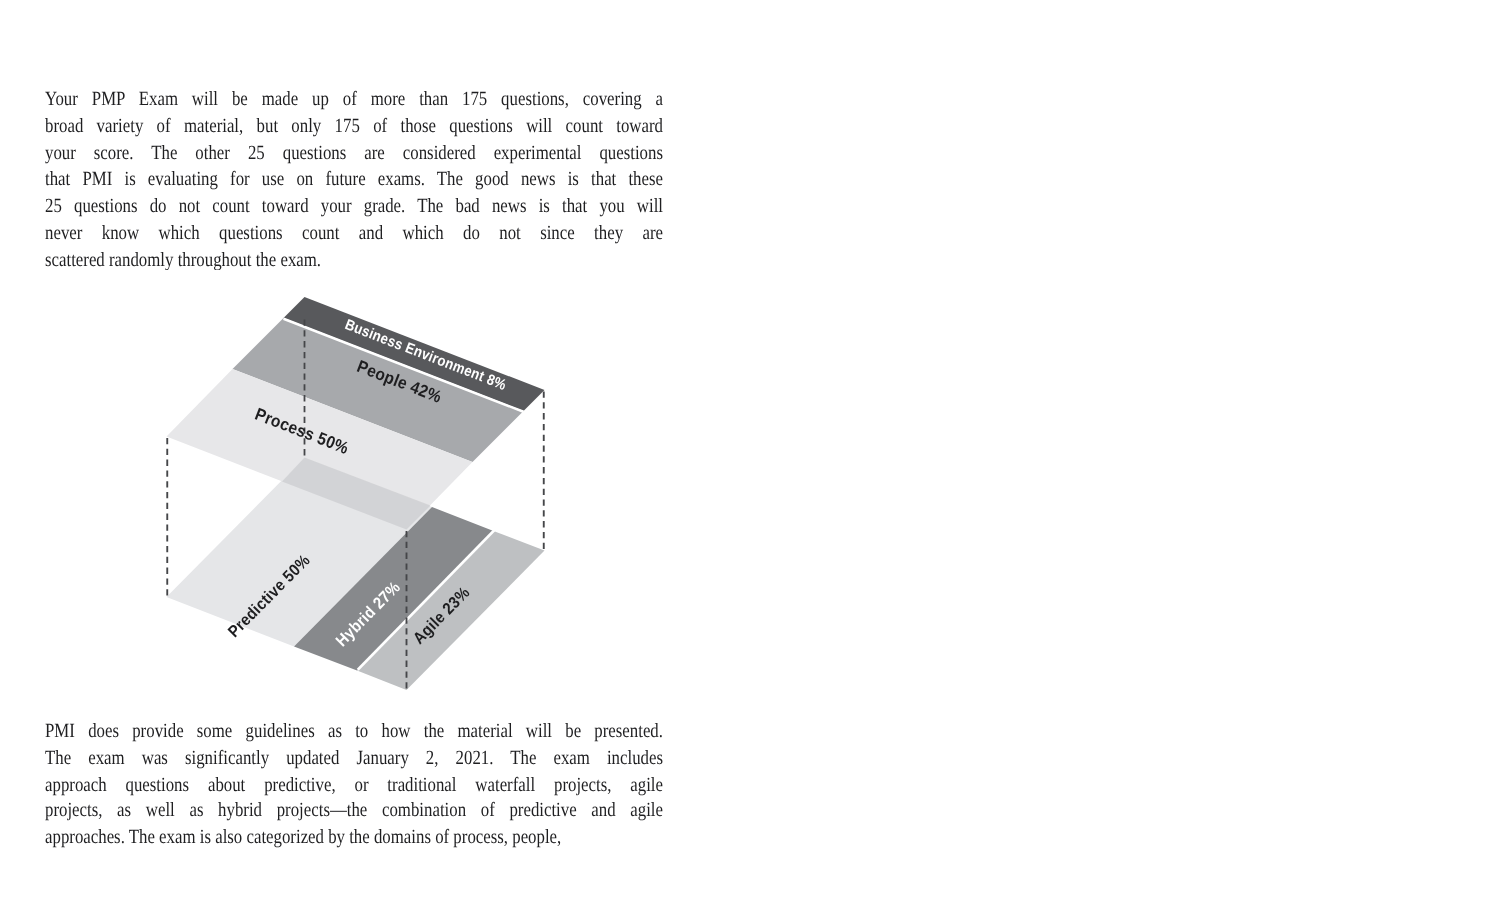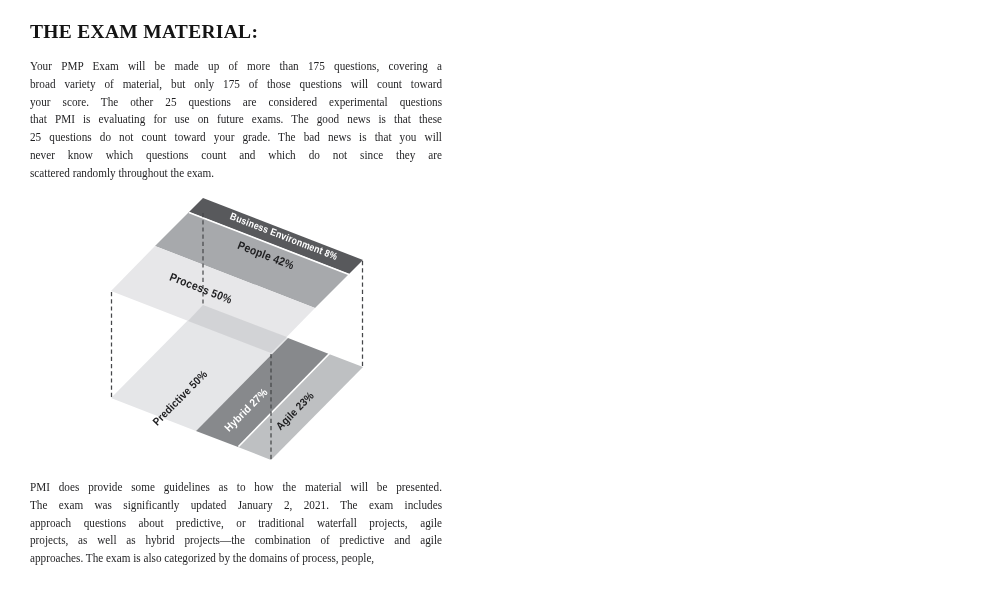--- a/index.html
+++ b/index.html
@@ -49,21 +49,20 @@
     font-family: "Liberation Sans", sans-serif;
     font-weight: bold;
     letter-spacing: 0.2px;
   }
 </style>
 </head>
 <body>
 
 <div class="canvas">
 
-  <div class="heading">THE EXAM MATERIAL:</div>
 
   <div class="para" style="top:57px">
     <div class="jline">Your PMP Exam will be made up of more than 175 questions, covering a</div>
     <div class="jline">broad variety of material, but only 175 of those questions will count toward</div>
     <div class="jline">your score. The other 25 questions are considered experimental questions</div>
     <div class="jline">that PMI is evaluating for use on future exams. The good news is that these</div>
     <div class="jline">25 questions do not count toward your grade. The bad news is that you will</div>
     <div class="jline">never know which questions count and which do not since they are</div>
     <div class="jline end">scattered randomly throughout the exam.</div>
   </div>

